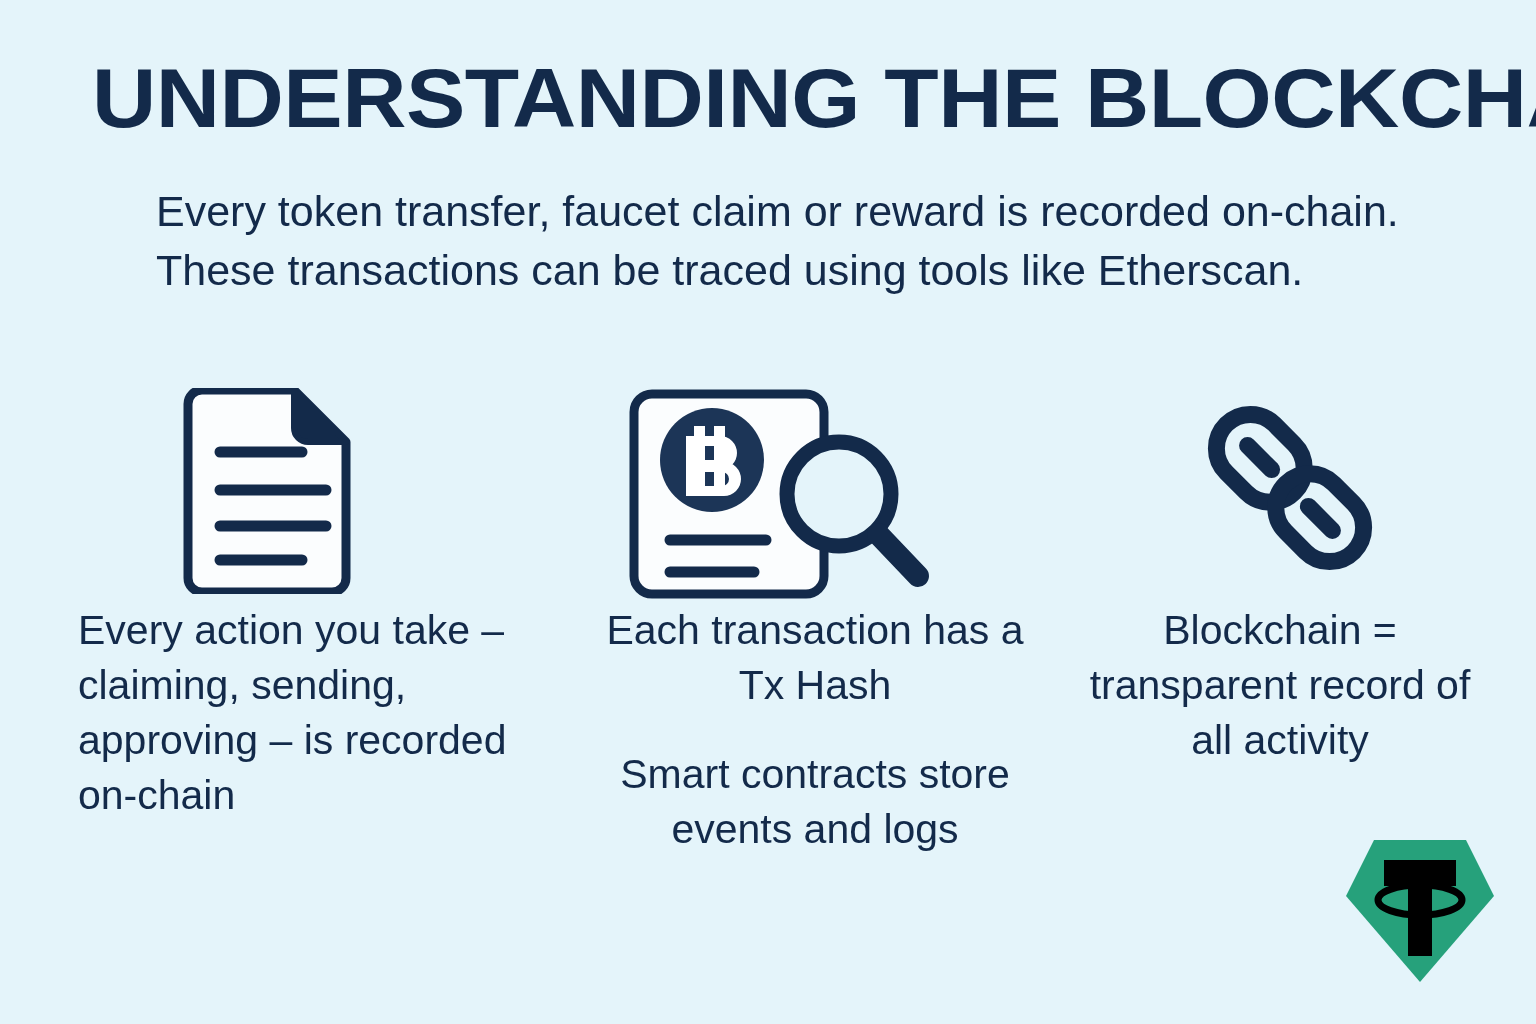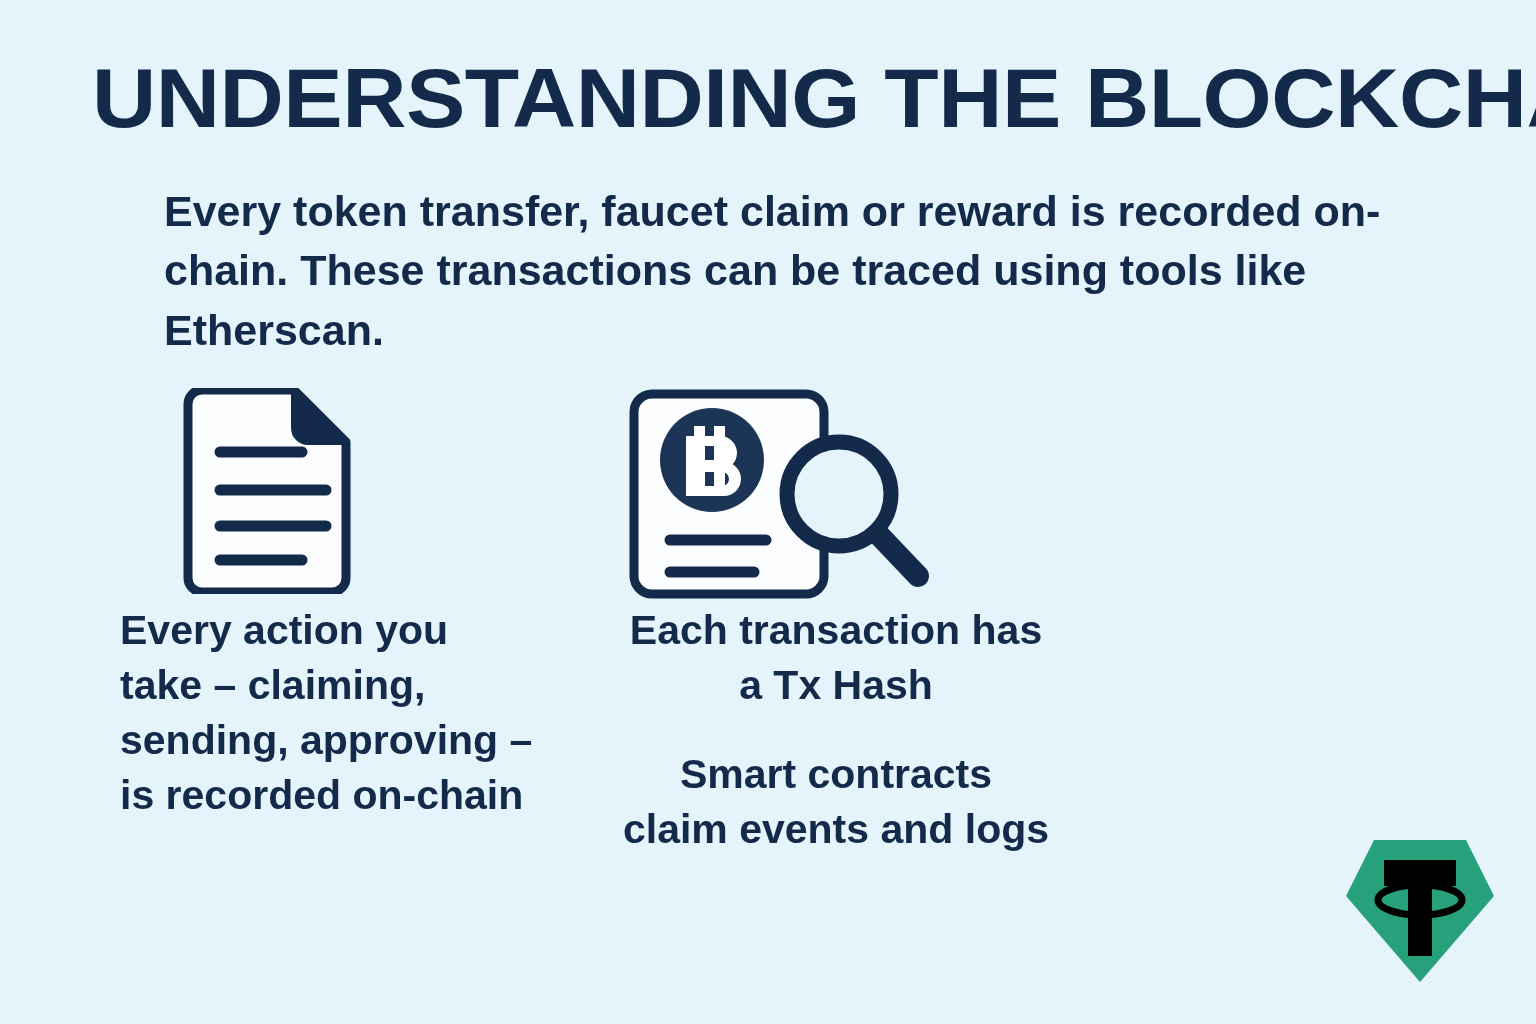--- a/index.html
+++ b/index.html
@@ -36,26 +36,26 @@
     letter-spacing: -0.5px;
     color: #132a4a;
     transform: scaleX(1.06);
     transform-origin: left center;
     white-space: nowrap;
   }
 
   
   .subtitle {
     position: absolute;
-    left: 164px;
+    left: 156px;
     top: 182px;
     width: 1270px;
     font-size: 43px;
     line-height: 1.38;
-    font-weight: 700;
+    font-weight: 400;
     color: #132a4a;
   }
 
   
   .col {
     position: absolute;
     top: 388px;
   }
   .col-1 { left: 78px;   width: 460px; }
   .col-2 { left: 580px;  width: 470px; text-align: center; }
@@ -66,23 +66,22 @@
     display: flex;
     align-items: flex-start;
   }
   .icon-wrap.c1 { justify-content: flex-start; padding-left: 96px; }
   .icon-wrap.c2 { justify-content: flex-start; padding-left: 48px; }
   .icon-wrap.c3 { justify-content: flex-start; padding-left: 110px; }
 
   .body-text {
     font-size: 41px;
     line-height: 1.34;
-    font-weight: 700;
+    font-weight: 400;
     color: #132a4a;
-    margin-left: 42px;
   }
   .body-text + .body-text {
     margin-top: 34px;
   }
   .col-3 .body-text { text-align: center; }
 
   
   .tether {
     position: absolute;
     left: 1344px;
@@ -137,23 +136,41 @@
         <line x1="42" y1="184" x2="126" y2="184" stroke="#132a4a" stroke-width="11" stroke-linecap="round"></line>
 
         <g>
           <circle cx="211" cy="106" r="52" fill="#e4f4fa" stroke="#132a4a" stroke-width="15"></circle>
           <line x1="250" y1="146" x2="290" y2="188" stroke="#132a4a" stroke-width="22" stroke-linecap="round"></line>
         </g>
       </svg>
     </div>
 
     <div class="body-text">Each transaction has a Tx Hash</div>
-    <div class="body-text">Smart contracts claim events and logs</div>
+    <div class="body-text">Smart contracts store events and logs</div>
   </div>
 
+  <div class="col col-3">
+
+    <div class="icon-wrap c3">
+      <svg width="200" height="200" viewBox="0 0 200 200">
+        <g transform="rotate(-45 100 100)" fill="none" stroke="#132a4a" stroke-width="17" stroke-linecap="round">
+
+          <rect x="66" y="10" width="68" height="96" rx="34" ry="34"></rect>
+
+          <rect x="66" y="94" width="68" height="96" rx="34" ry="34"></rect>
+
+          <line x1="100" y1="40" x2="100" y2="74"></line>
+          <line x1="100" y1="126" x2="100" y2="160"></line>
+        </g>
+      </svg>
+    </div>
+
+    <div class="body-text">Blockchain = transparent record of all activity</div>
+  </div>
 
   <div class="tether">
     <svg width="152" height="146" viewBox="0 0 152 146">
       <path d="M30 2 L122 2 L150 58 L76 144 L2 58 Z" fill="#26a17b"></path>
       <g fill="#000000">
         <rect x="40" y="22" width="72" height="26"></rect>
         <rect x="64" y="22" width="24" height="96"></rect>
       </g>
       <ellipse cx="76" cy="62" rx="42" ry="15" fill="none" stroke="#000000" stroke-width="7"></ellipse>
       <rect x="64" y="40" width="24" height="78" fill="#000000"></rect>

